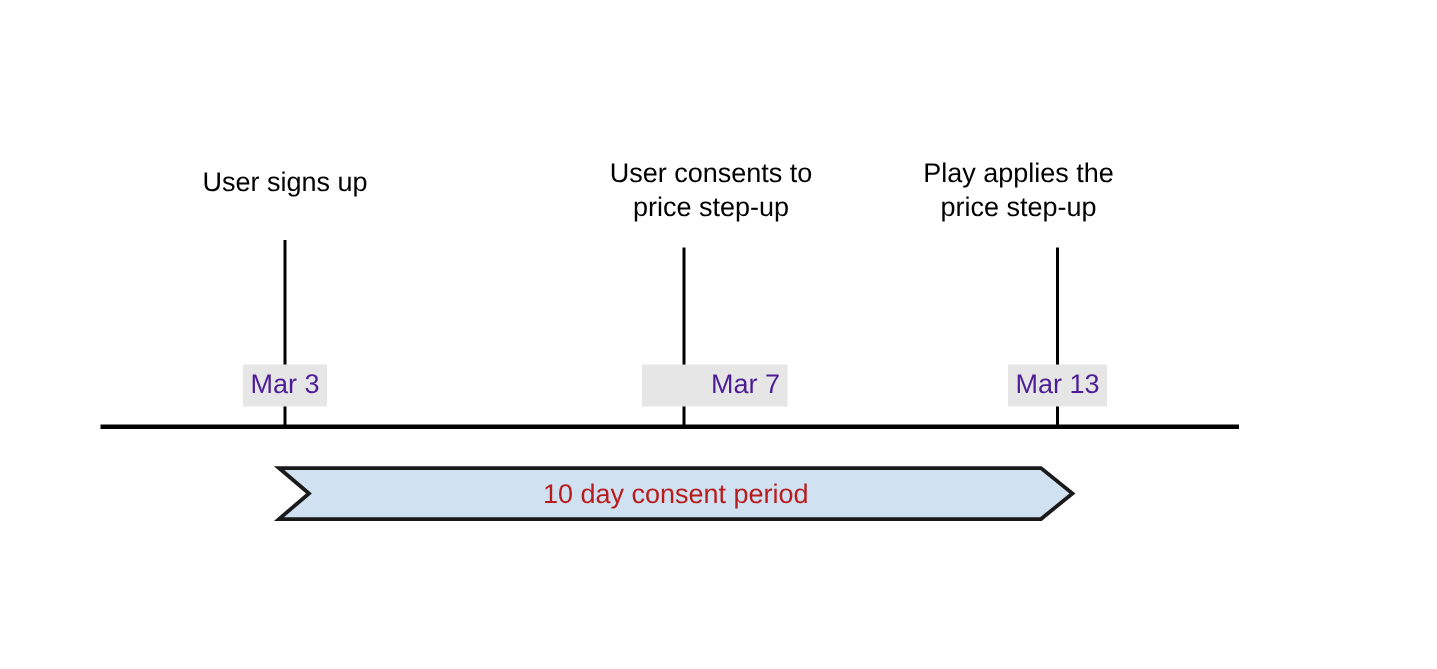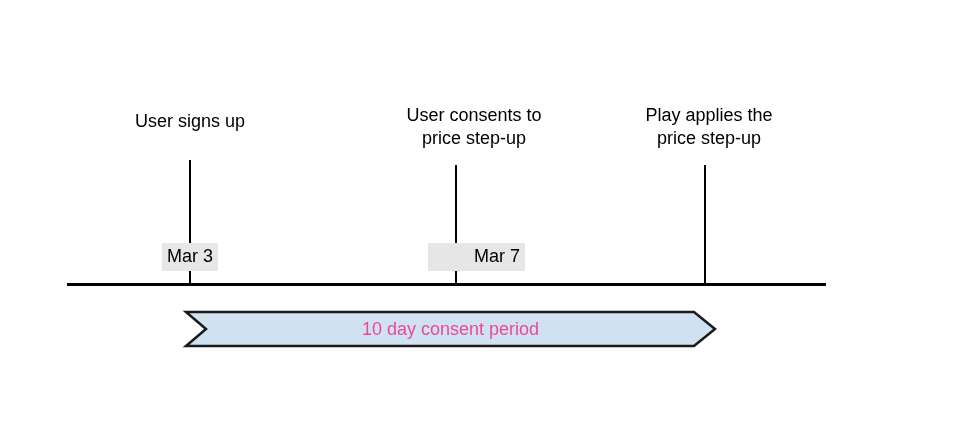--- a/index.html
+++ b/index.html
@@ -44,21 +44,21 @@
     font-size: 18px;
     line-height: 23px;
     white-space: pre-line;
     font-family: "Liberation Sans", sans-serif;
   }
 
   
   .date-chip {
     position: absolute;
     background: #e6e6e6;
-    color: #000000;
+    color: #4c1d95;
     font-size: 18px;
     line-height: 25px;
     padding: 1px 5px 2px 5px;
     text-align: center;
     white-space: nowrap;
     font-family: "Liberation Sans", sans-serif;
   }
 
   
   .period-banner {
@@ -76,43 +76,44 @@
   }
   .period-banner-text {
     position: absolute;
     left: 0;
     top: 0;
     width: 100%;
     height: 100%;
     display: flex;
     align-items: center;
     justify-content: center;
-    color: #ec4899;
+    color: #b91c1c;
     font-size: 18px;
     font-family: "Liberation Sans", sans-serif;
     pointer-events: none;
   }
 </style>
 </head>
 <body>
 
 <div id="canvas">
 
   <div class="axis-line"></div>
 
   <div class="event-label" style="left:75px; top:110px; width:230px;">User signs up</div>
   <div class="tick-line" style="left:189px; top:160px; height:126px;"></div>
   <div class="date-chip" style="left:162px; top:243px;">Mar 3</div>
 
   <div class="event-label" style="left:359px; top:104px; width:230px;"><span>User consents to</span><br><span>price step-up</span></div>
   <div class="tick-line" style="left:455px; top:165px; height:121px;"></div>
   <div class="date-chip" style="left:428px; top:243px;padding-left:46px;">Mar 7</div>
 
-  <div class="event-label" style="left:594px; top:104px; width:230px;"><span>Play applies the</span><br><span>price step-up</span></div>
+  <div class="event-label" style="left:564px; top:104px; width:230px;"><span>Play applies the</span><br><span>price step-up</span></div>
   <div class="tick-line" style="left:704px; top:165px; height:121px;"></div>
+  <div class="date-chip" style="left:672px; top:243px;">Mar 13</div>
 
   <div class="period-banner">
     <svg viewBox="0 0 529 34" preserveAspectRatio="none">
       <polygon points="0,0 508,0 529,17 508,34 0,34 20,17" fill="#d0e1f2" stroke="#1a1a1a" stroke-width="2.5" stroke-linejoin="miter" vector-effect="non-scaling-stroke"></polygon>
     </svg>
     <div class="period-banner-text">10 day consent period</div>
   </div>
 
 </div>
 

